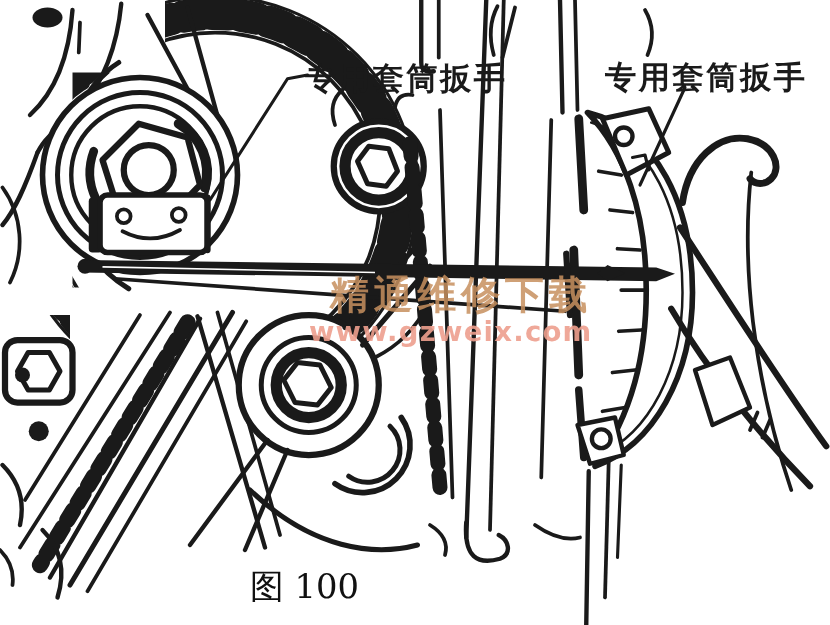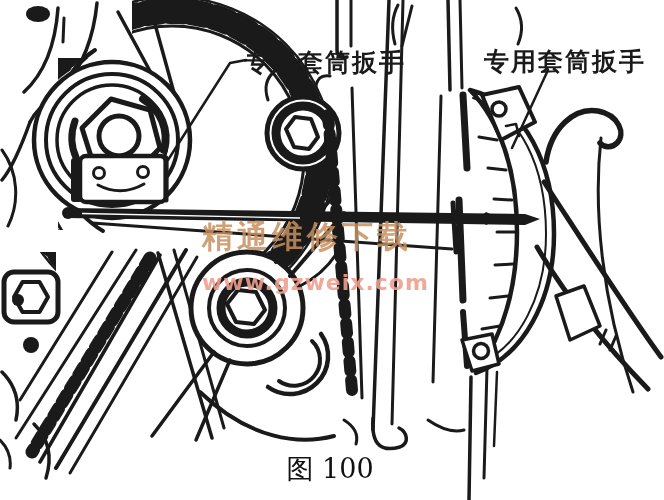--- a/index.html
+++ b/index.html
@@ -7,25 +7,25 @@
           font-family:"DejaVu Sans",sans-serif;}
   .figure svg{position:absolute;left:0;top:0;}
   .ln{fill:none;stroke:#1a1a1a;stroke-linecap:round;stroke-linejoin:round;}
   .fw{fill:#ffffff;stroke:#1a1a1a;stroke-linejoin:round;stroke-linecap:round;}
   .fb{fill:#1a1a1a;stroke:none;}
   .cover{fill:#ffffff;stroke:none;}
   .callout{position:absolute;font-size:25px;font-weight:bold;color:#1a1a1a;
            letter-spacing:2px;white-space:nowrap;}
   .label-socket{left:244px;top:46px;}
   .label-torque{left:484px;top:45px;}
-  .watermark{position:absolute;left:202px;top:221px;width:260px;text-align:left;
+  .watermark{position:absolute;left:214px;top:221px;width:260px;text-align:right;
              line-height:1.0;pointer-events:none;}
   .wm1{display:block;font-size:31px;font-weight:bold;letter-spacing:4px;opacity:.85;}
-  .wm2{display:block;margin-top:20px;font-size:22px;font-weight:bold;letter-spacing:1px;opacity:.9;}
-  .caption{position:absolute;left:200px;top:451px;width:260px;text-align:center;
+  .wm2{display:block;margin-top:4px;font-size:22px;font-weight:bold;letter-spacing:1px;opacity:.9;}
+  .caption{position:absolute;left:200px;top:451px;width:260px;text-align:left;
            font-family:"DejaVu Serif",serif;font-size:27px;color:#111;}
 </style>
 </head>
 <body>
 
 <div class="figure">
 
 <svg width="664" height="500" viewBox="0 0 664 500">
 
   <g>

